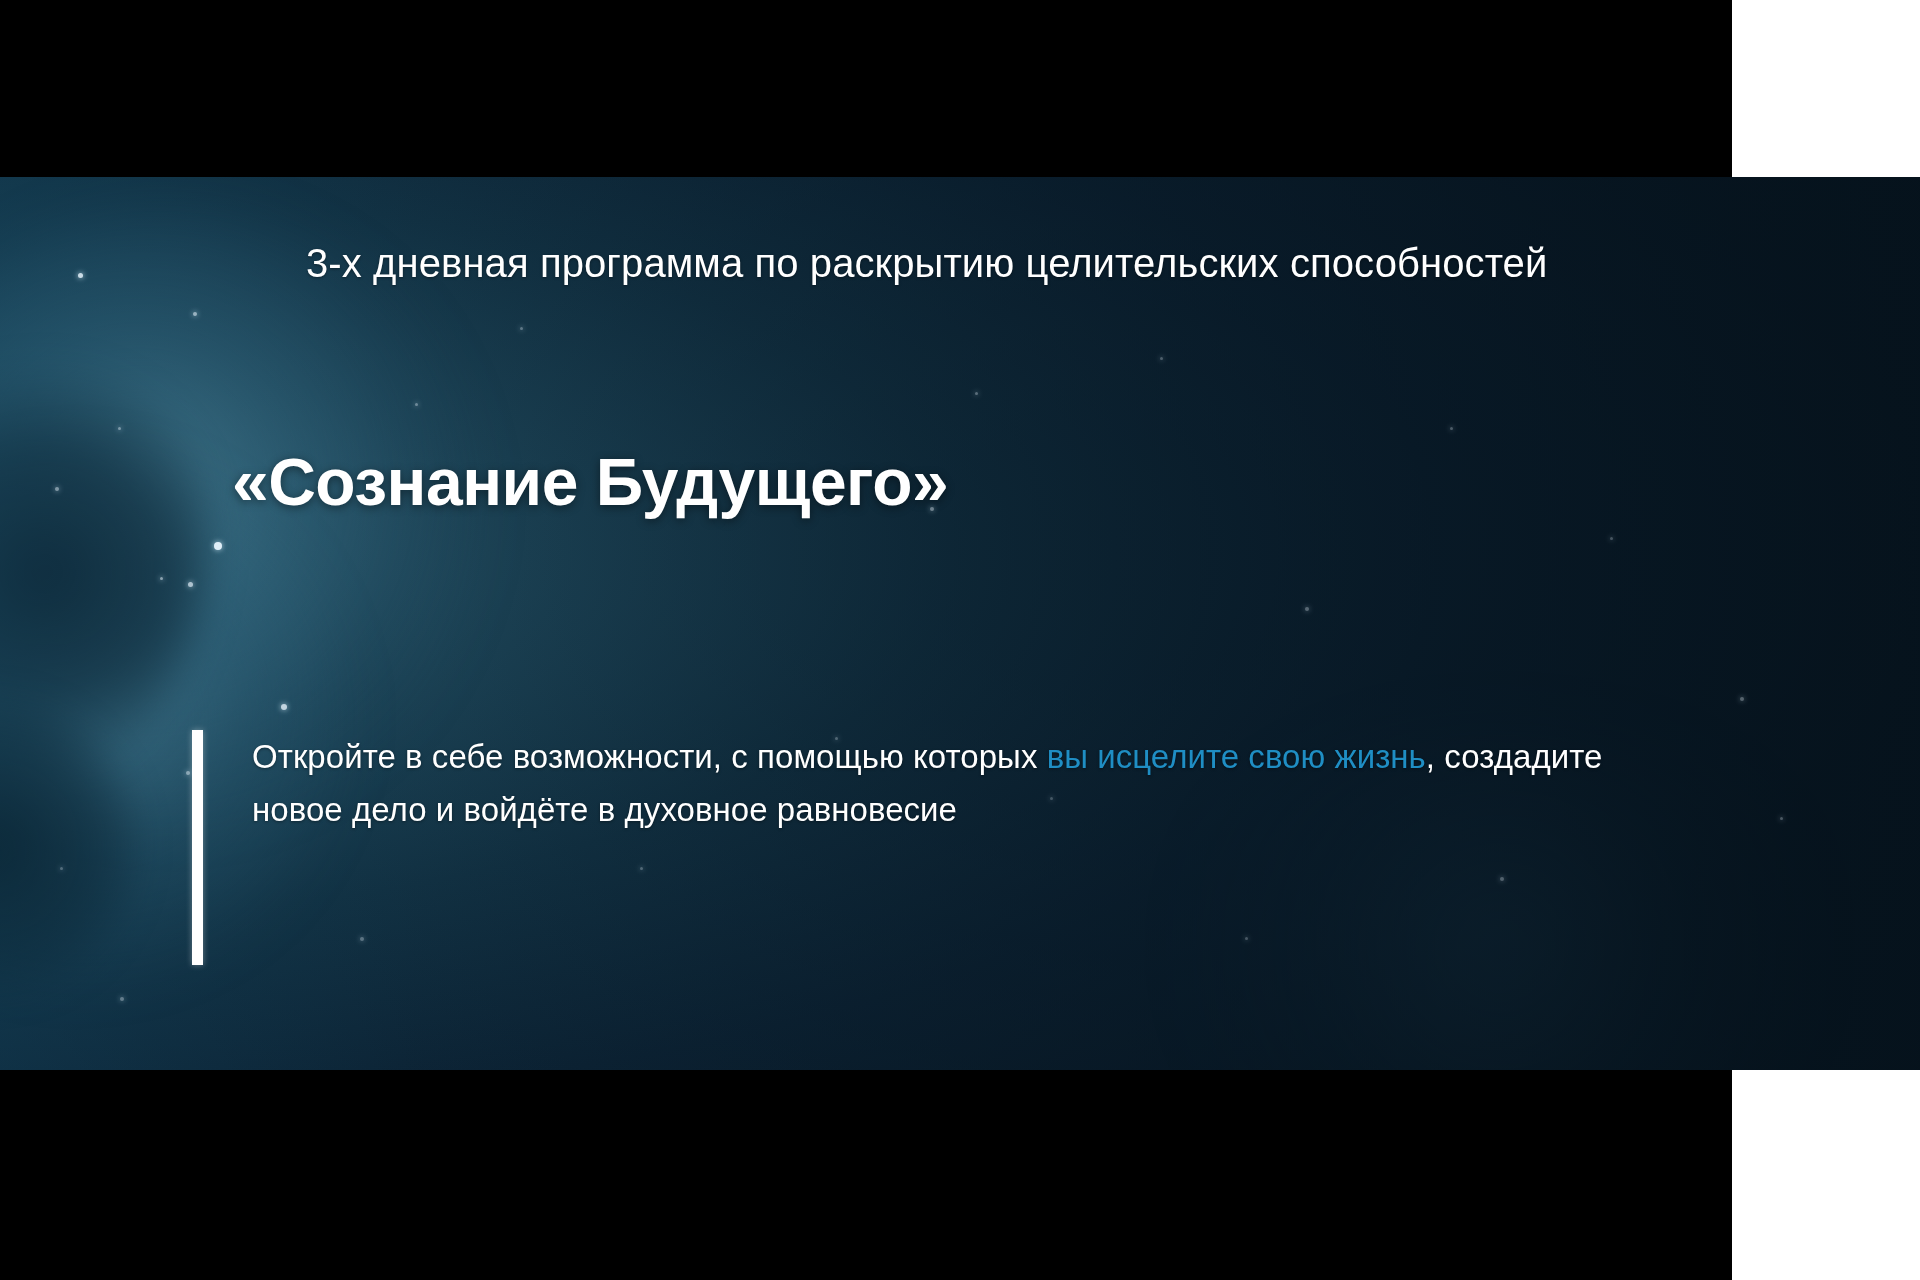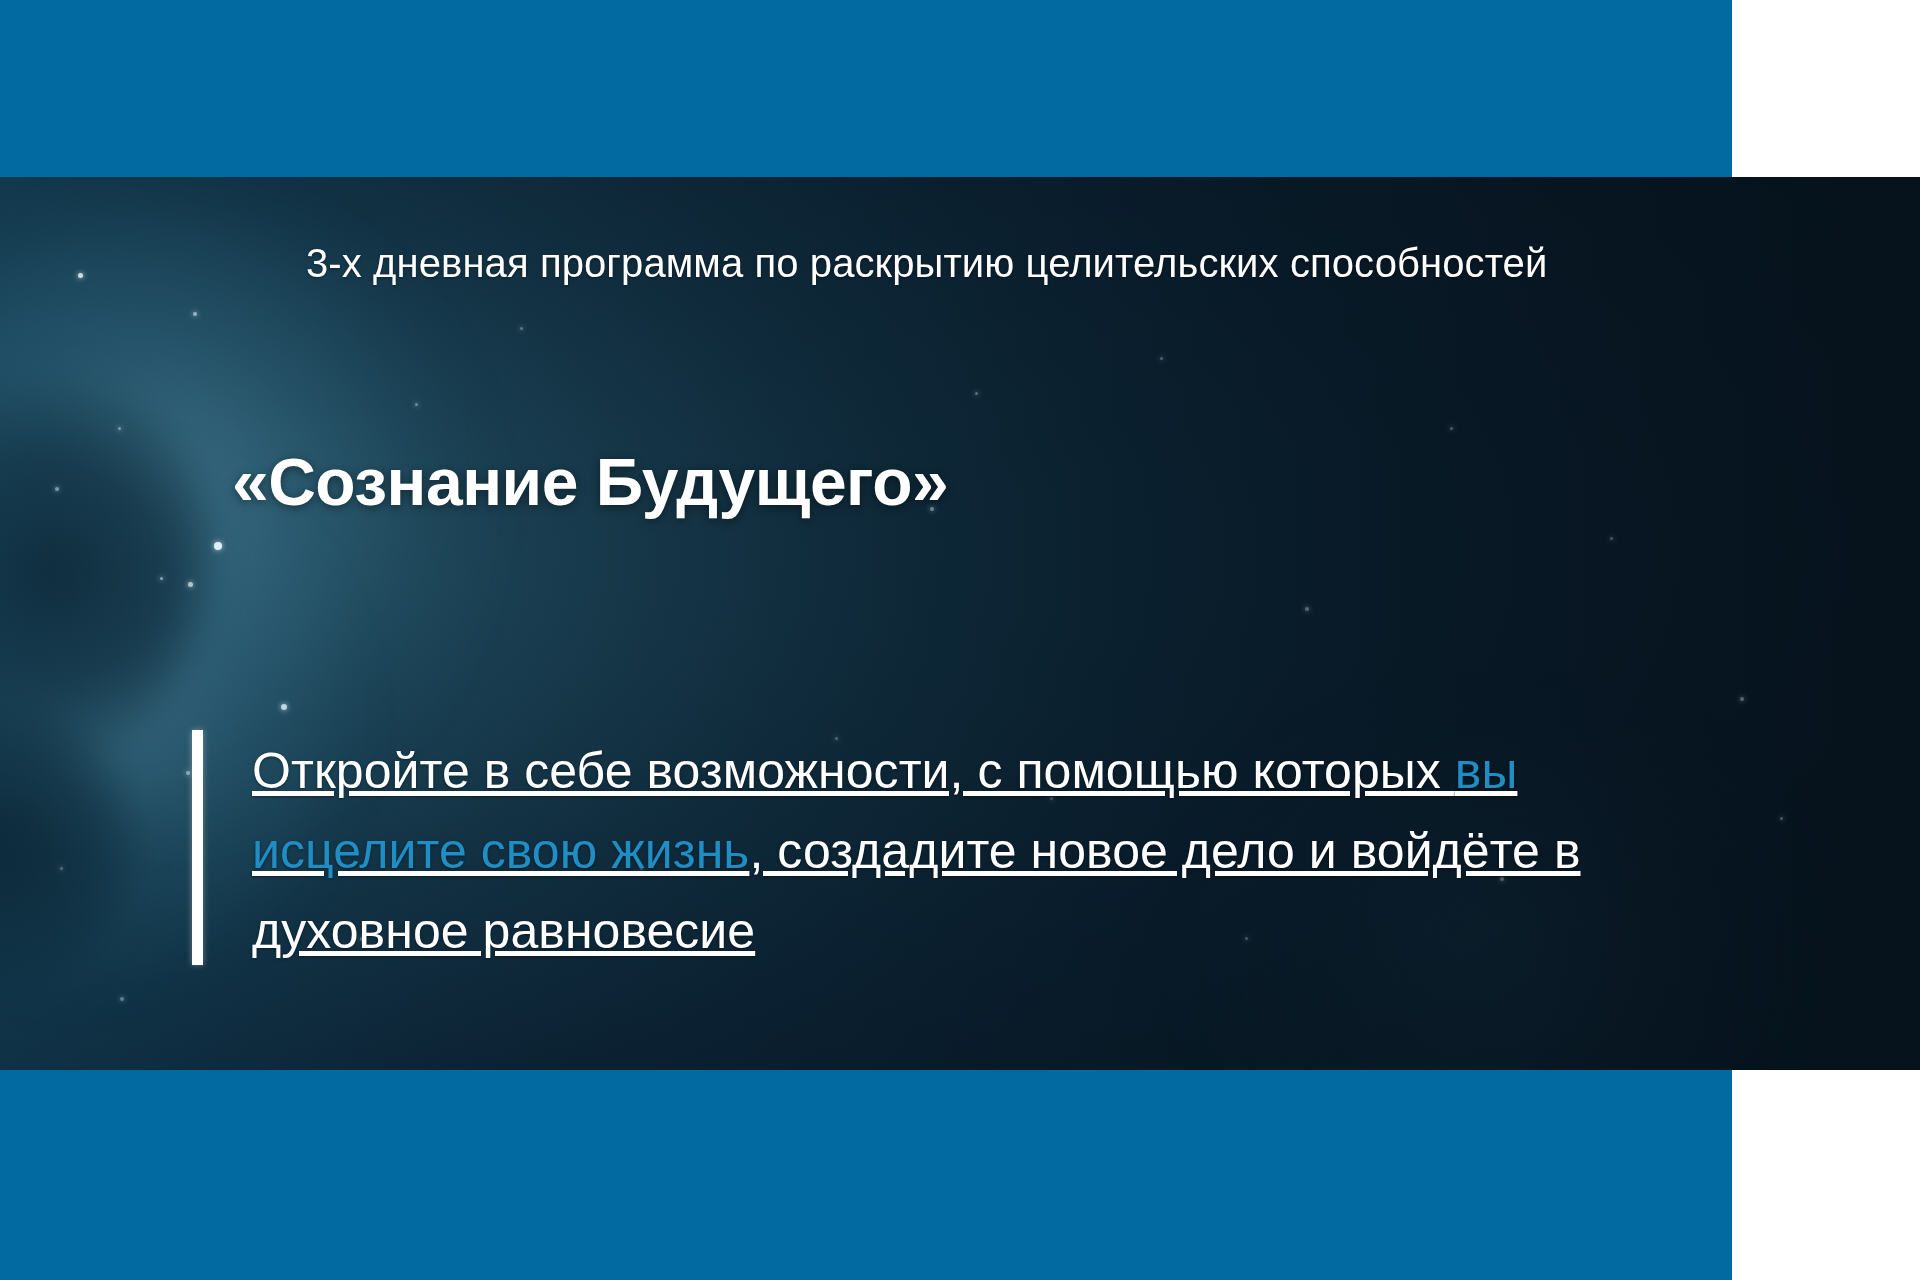--- a/index.html
+++ b/index.html
@@ -11,21 +11,21 @@
     width: 1920px;
     height: 1280px;
     overflow: hidden;
     font-family: "Liberation Sans", sans-serif;
   }
 
   #page {
     position: relative;
     width: 1732px;
     height: 1280px;
-    background: #0369a1;
+    background: #000000;
   }
 
   
   .hero {
     position: absolute;
     left: 0;
     top: 177px;
     width: 1920px;
     height: 893px;
     overflow: hidden;
@@ -157,26 +157,25 @@
     height: 235px;
     background: #ffffff;
     box-shadow: 0 0 6px rgba(255,255,255,0.35);
   }
   .lead {
     position: absolute;
     left: 60px;
     top: 1px;
     width: 1390px;
     color: #ffffff;
-    font-size: 50px;
+    font-size: 33px;
     line-height: 1.60;
     font-weight: 400;
     letter-spacing: 0.05px;
     text-shadow: 0 1px 3px rgba(0,0,0,0.40);
-    text-decoration: underline;
   }
   .lead .hl {
     color: #1f8ec4;
   }
 </style>
 </head>
 <body>
 
 <div id="page">
 

